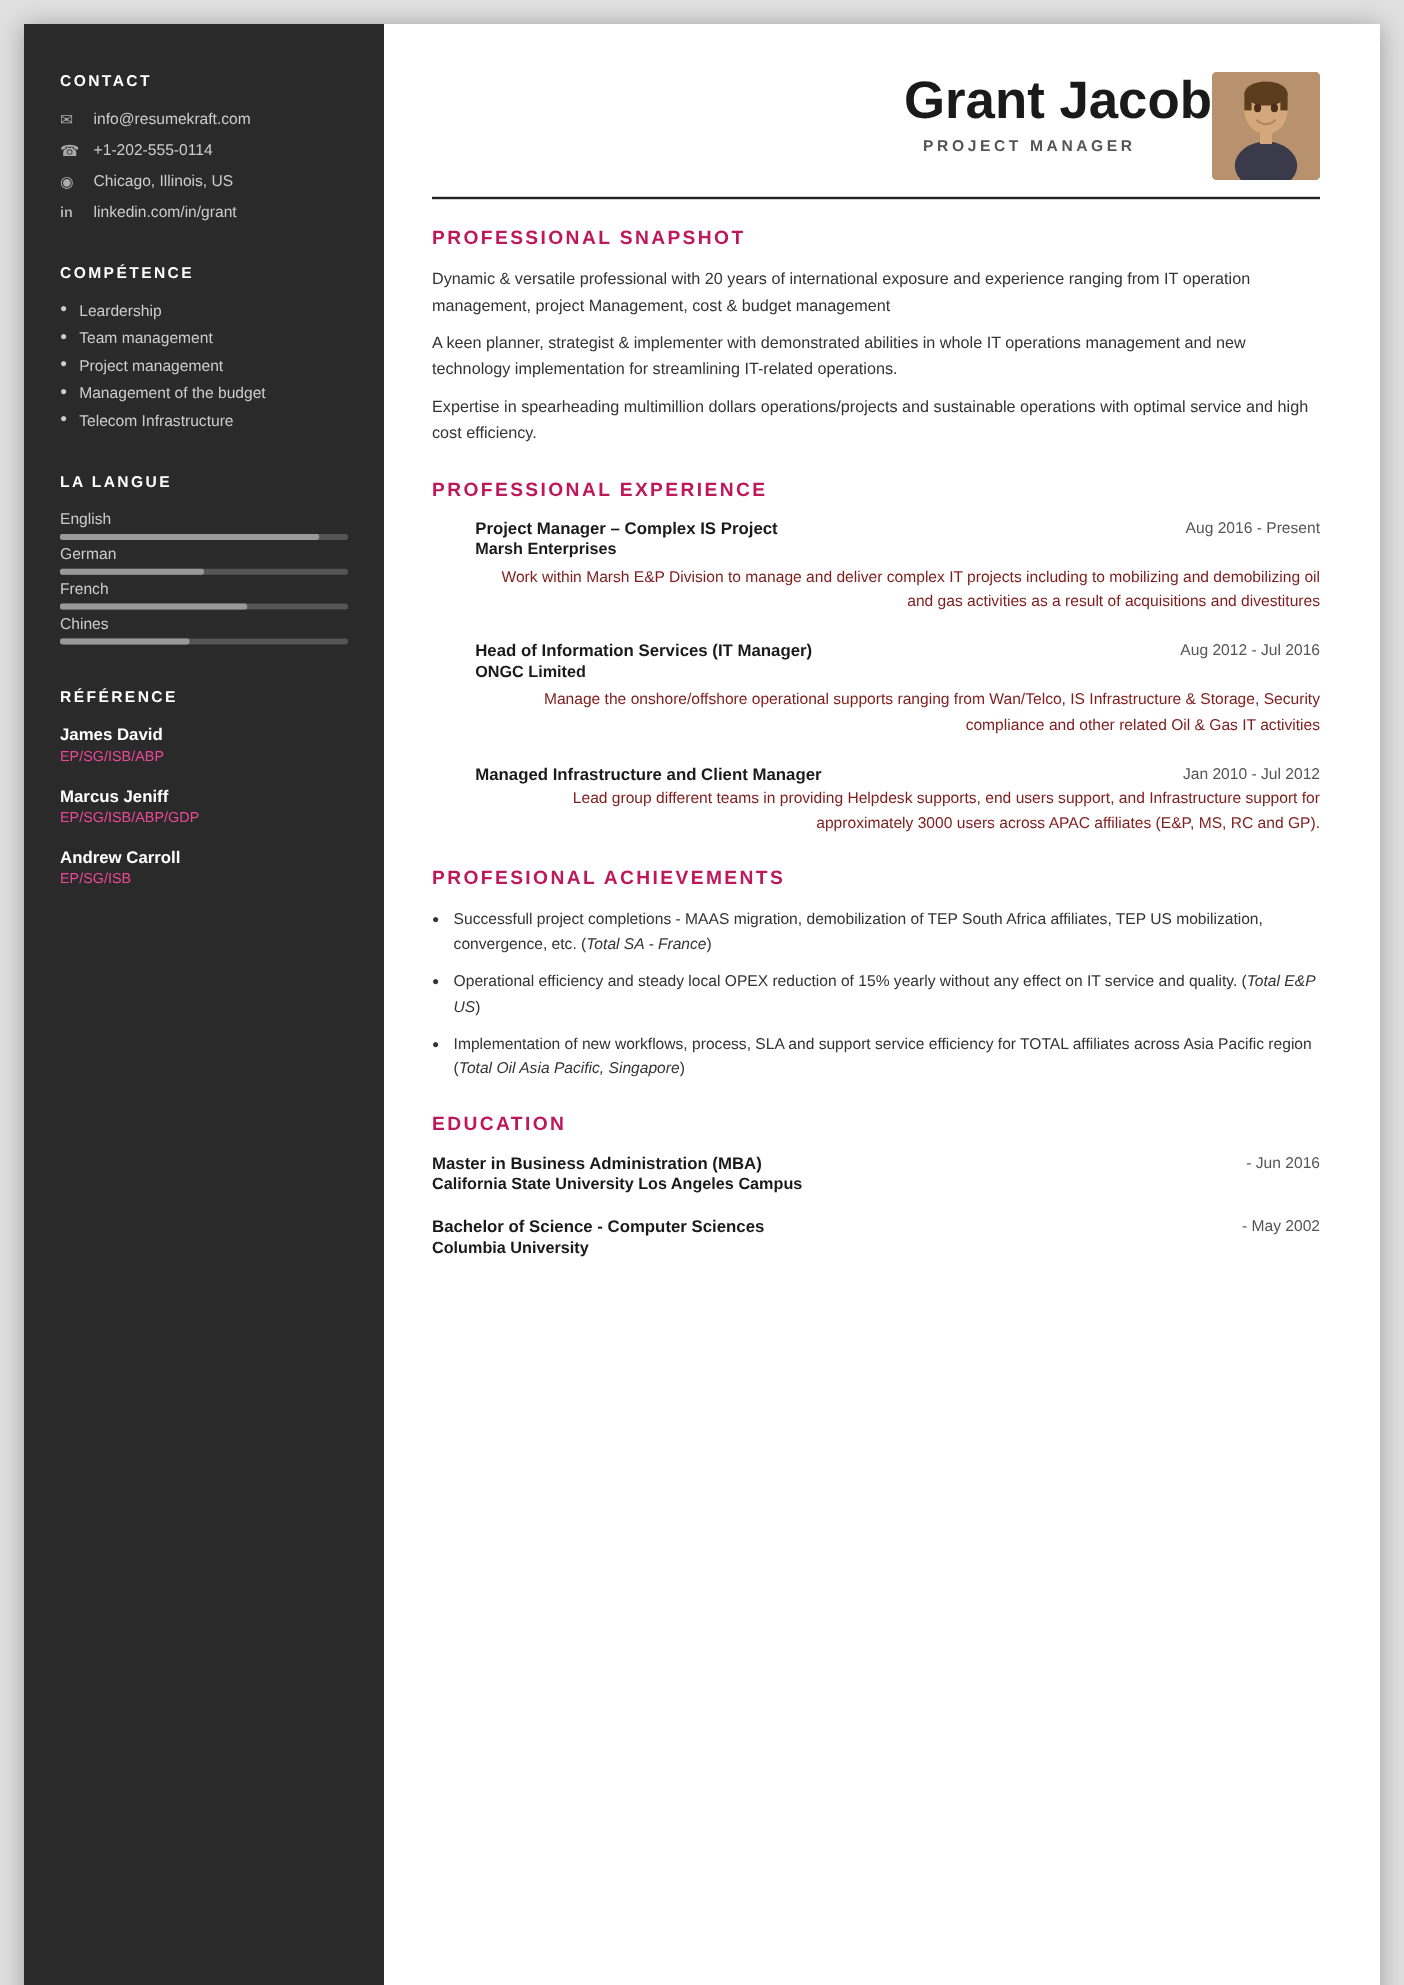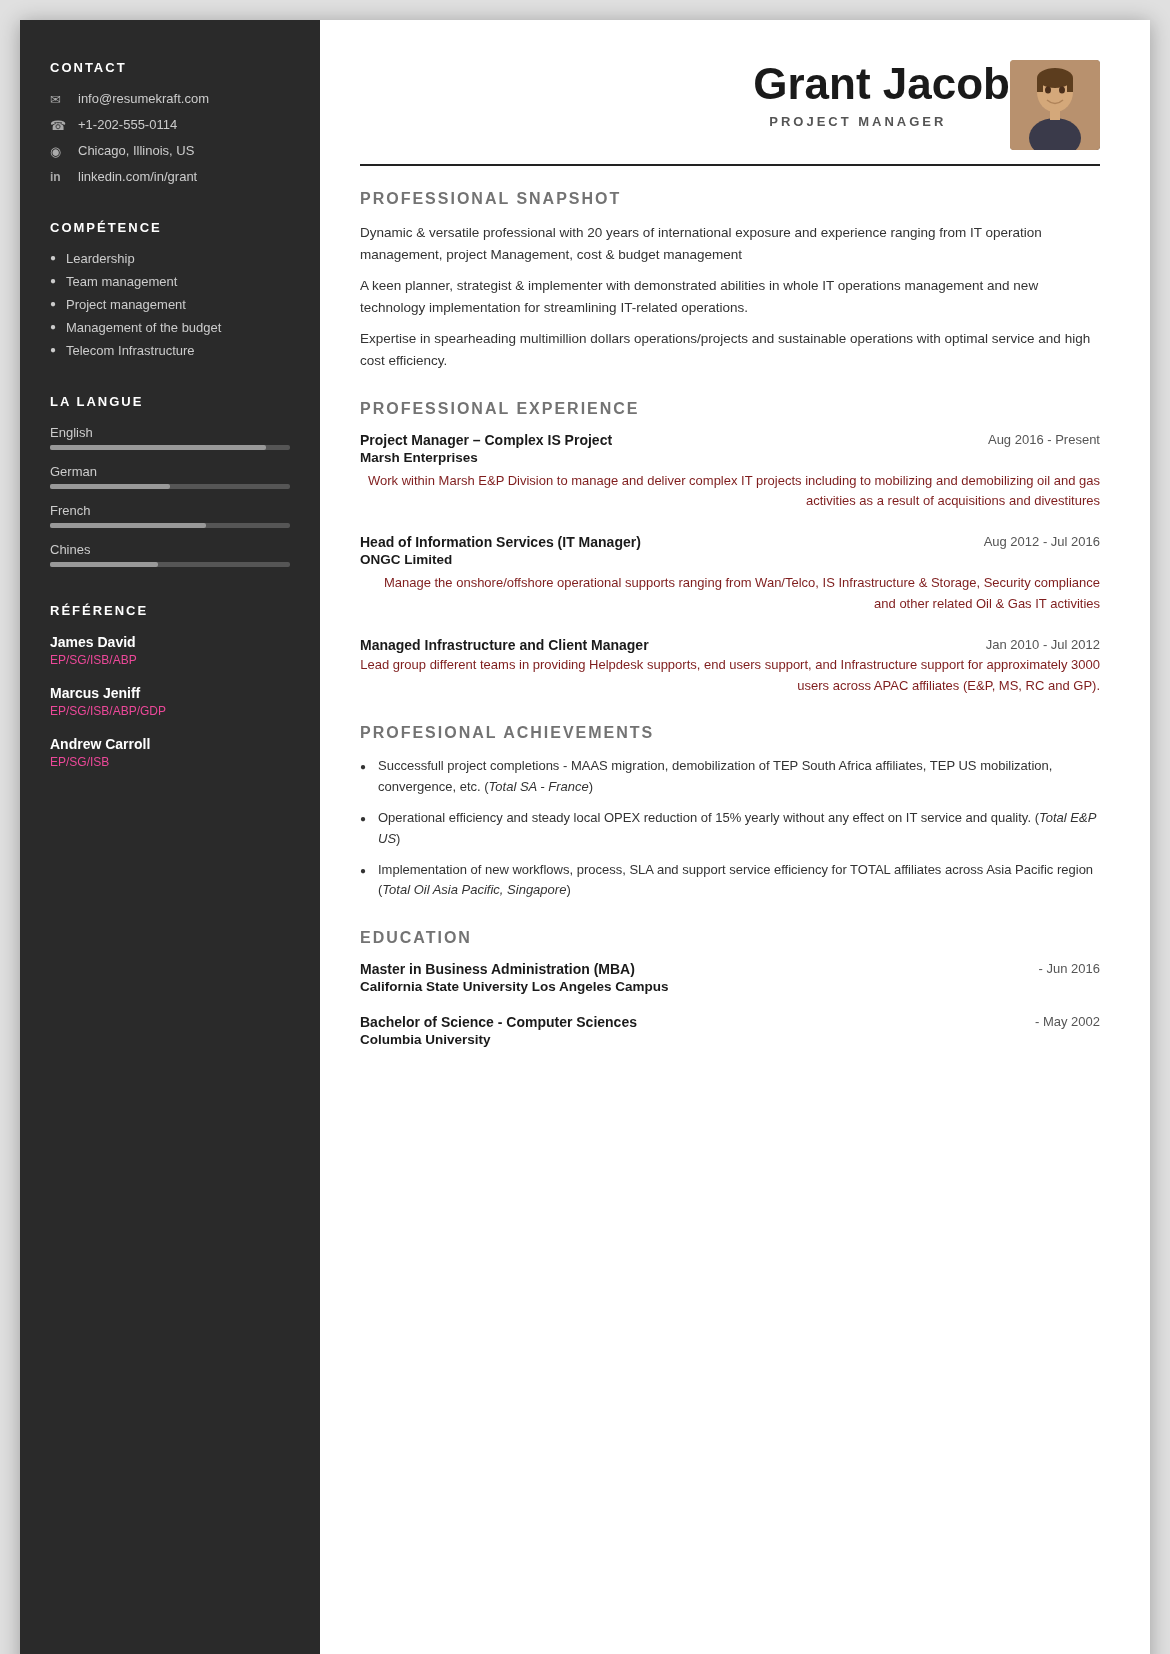--- a/index.html
+++ b/index.html
@@ -64,21 +64,21 @@
     }
     .competence-list li::before {
       content: '●';
       position: absolute;
       left: 0;
       font-size: 10px;
       color: #ccc;
       top: 1px;
     }
     .langue-item {
-      margin-bottom: 14px;
+      margin-bottom: 4px;
     }
     .langue-label {
       font-size: 13px;
       color: #ccc;
       margin-bottom: 5px;
     }
     .langue-bar-bg {
       background: #555;
       height: 5px;
       width: 100%;
@@ -148,31 +148,32 @@
     .header-divider {
       border: none;
       border-top: 2px solid #222;
       margin: 14px 0 24px 0;
     }
     .section-title {
       font-size: 16px;
       font-weight: 700;
       letter-spacing: 2px;
       text-transform: uppercase;
-      color: #737373;
+      color: #be185d;
       margin-bottom: 14px;
     }
     .snapshot-text {
       font-size: 13.5px;
       color: #333;
       line-height: 1.6;
       margin-bottom: 10px;
     }
     .experience-entry {
       margin-bottom: 22px;
+      margin-left: 36px;
     }
     .exp-header {
       display: flex;
       justify-content: space-between;
       align-items: flex-start;
       margin-bottom: 2px;
     }
     .exp-role {
       font-size: 14px;
       font-weight: 700;

